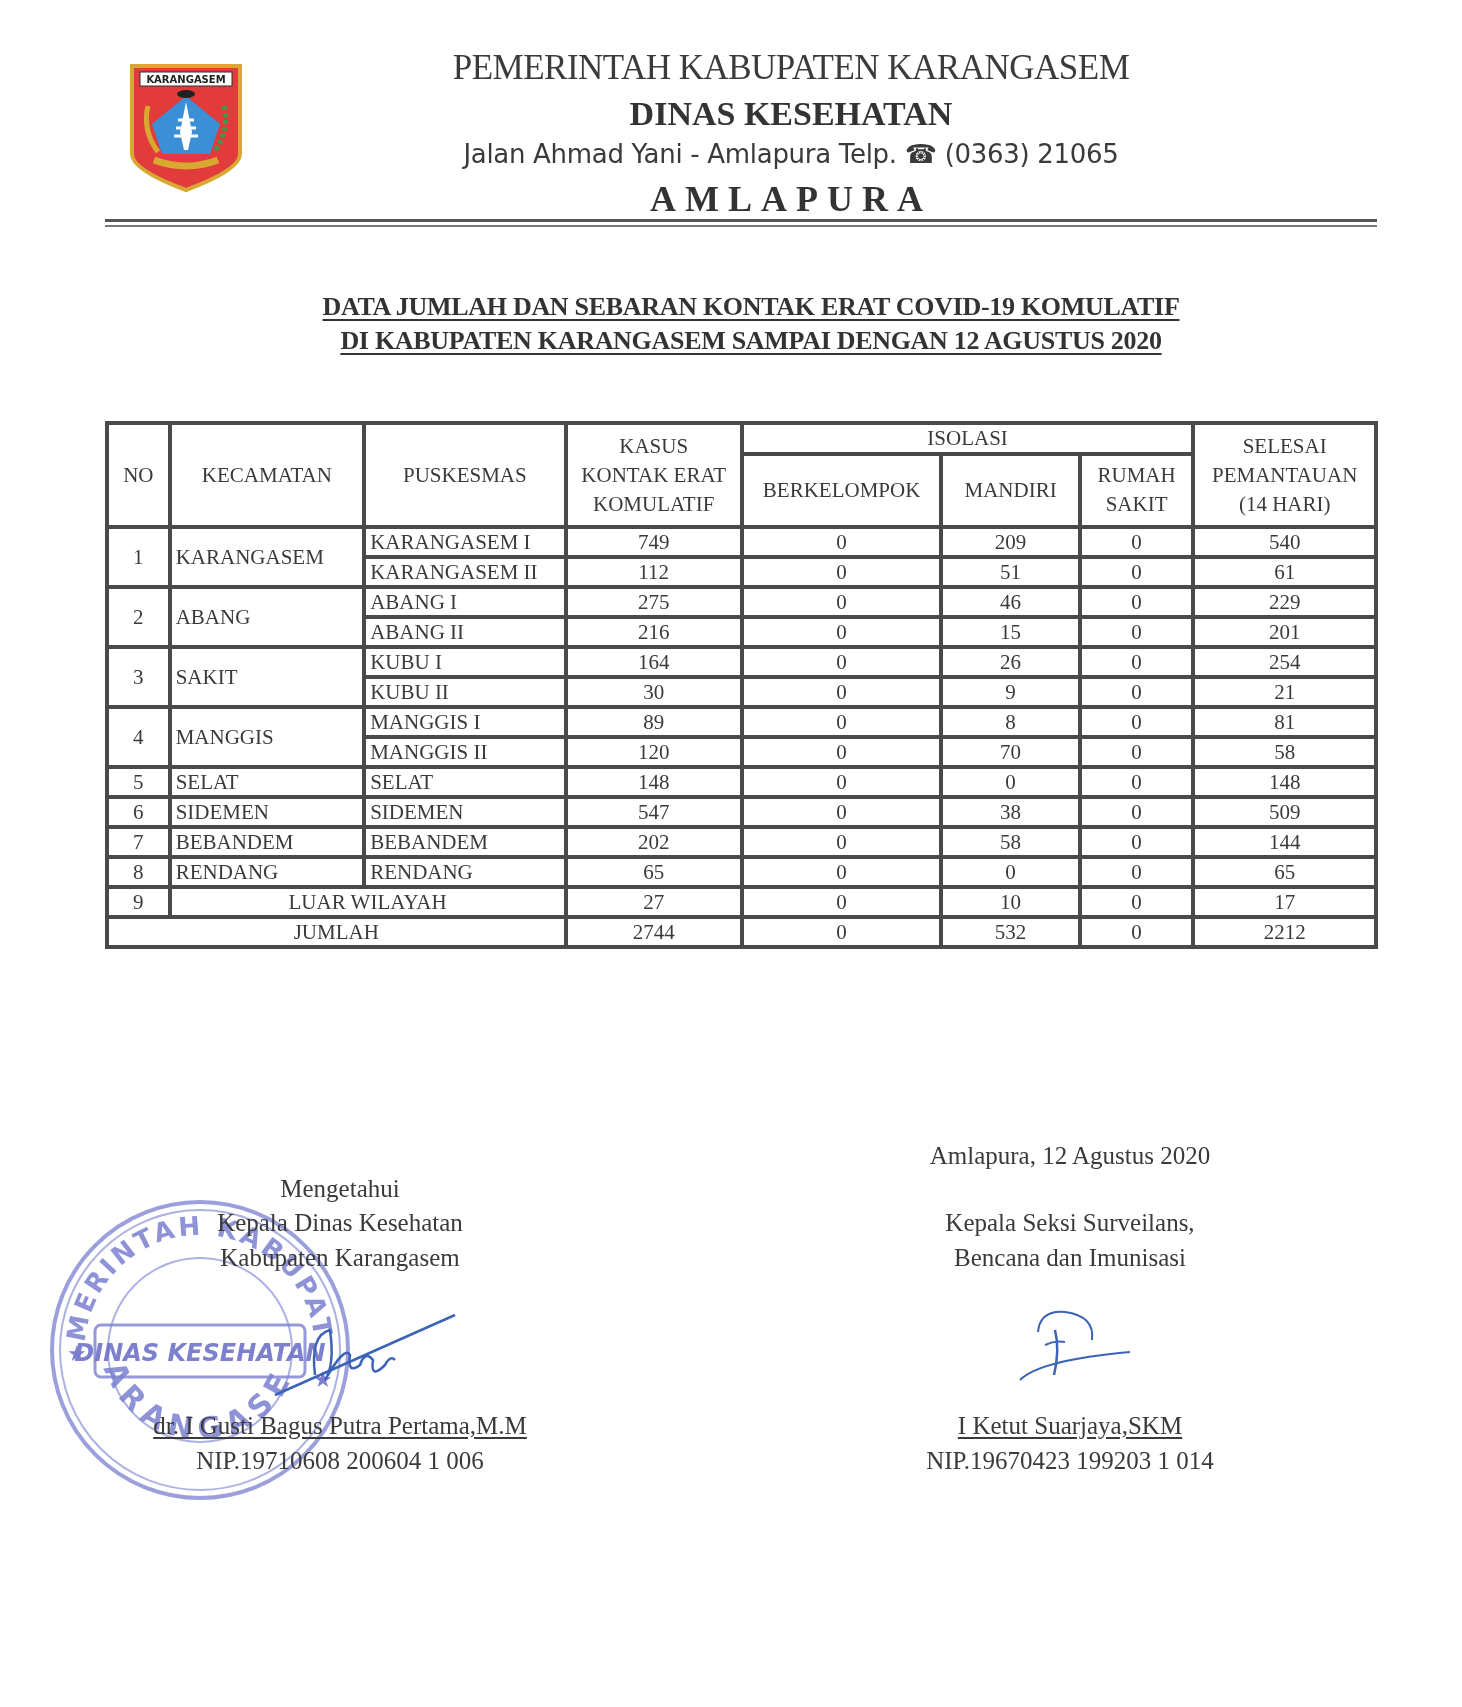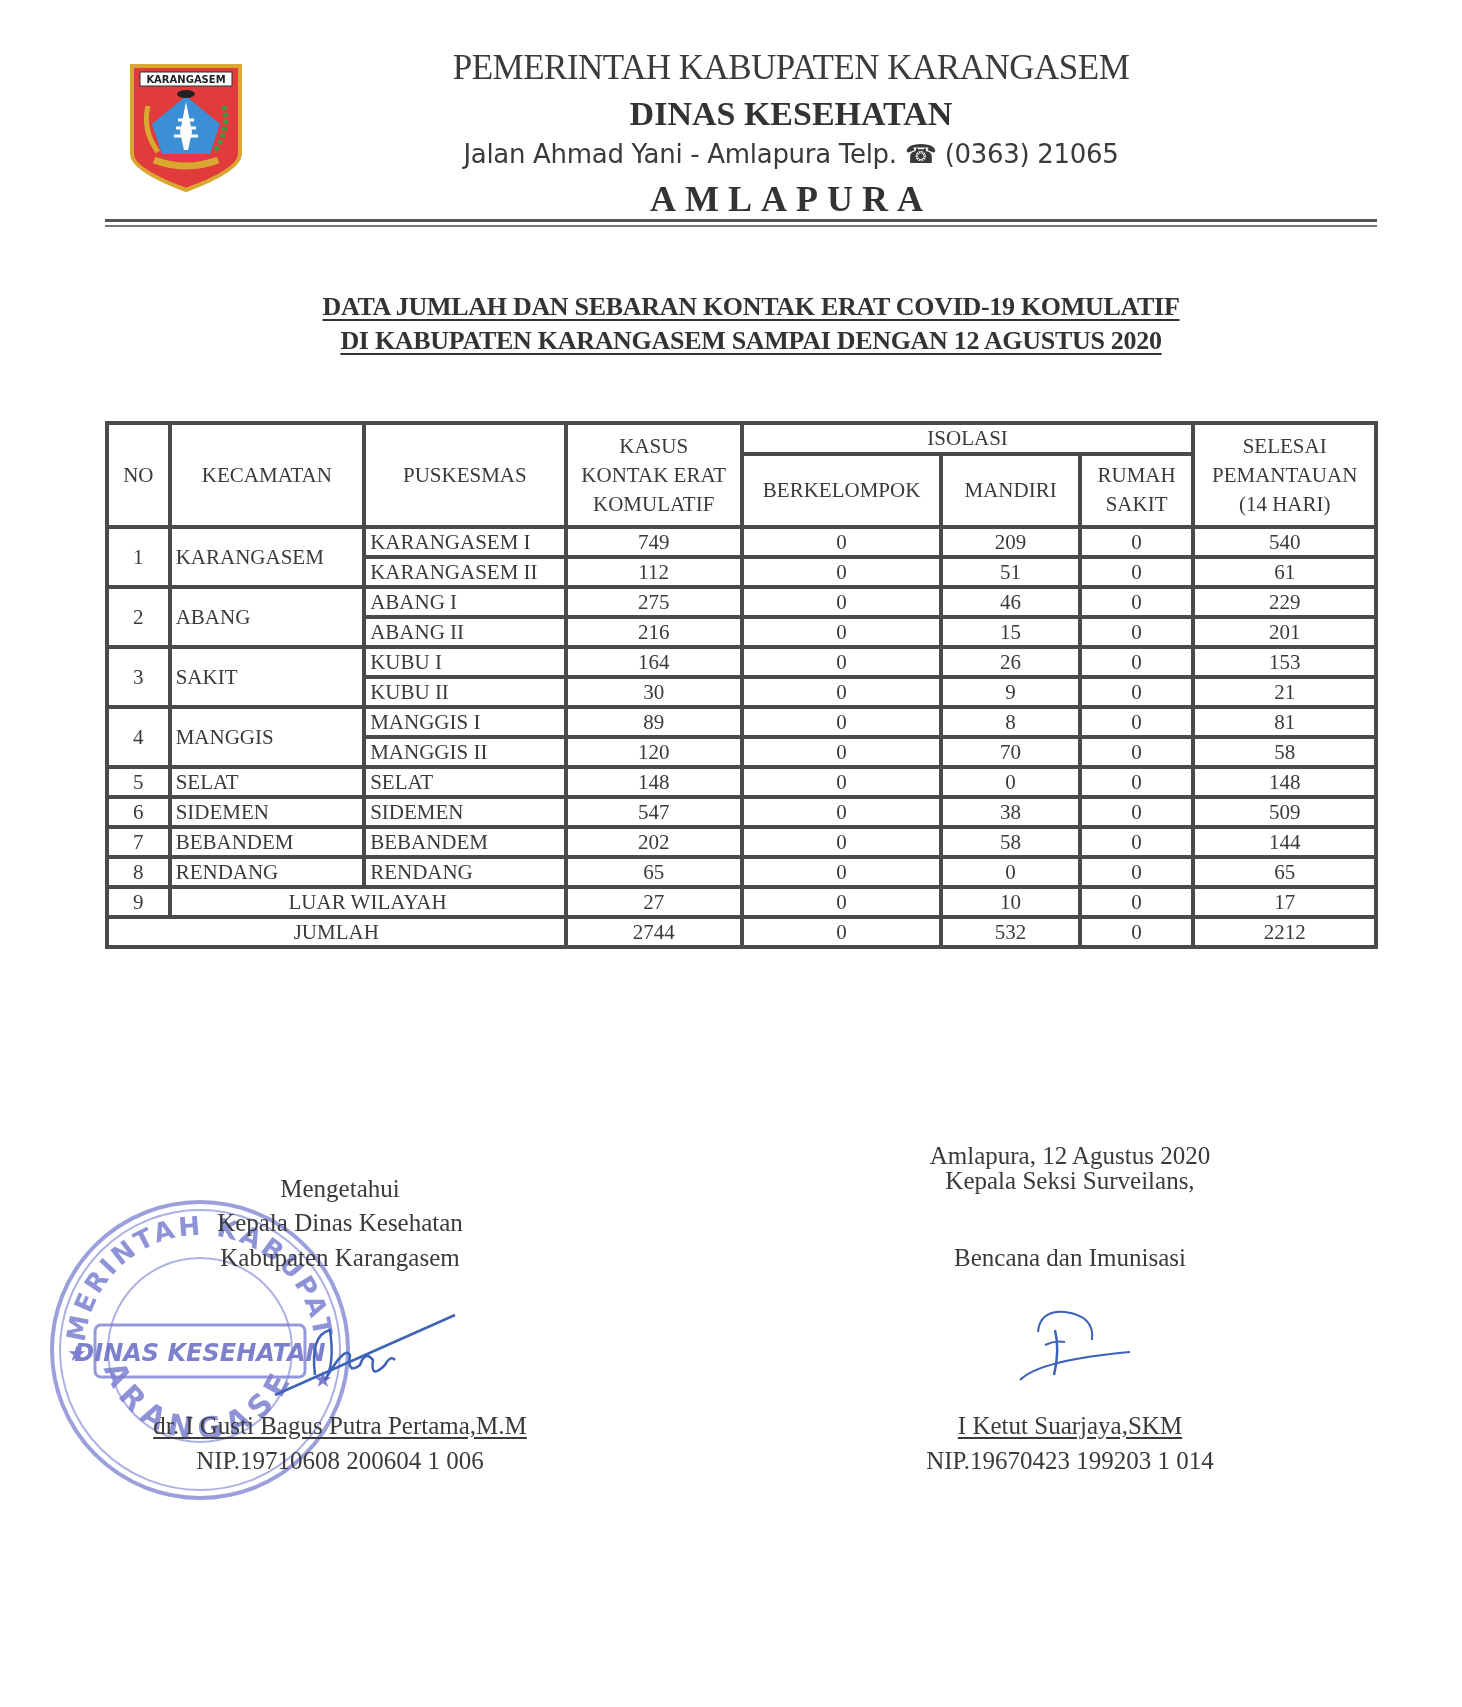--- a/index.html
+++ b/index.html
@@ -148,21 +148,21 @@
     </tr>
 
     <tr class="body-row">
       <td rowspan="2" class="no">3</td>
       <td rowspan="2" class="l">SAKIT</td>
       <td class="l">KUBU I</td>
       <td class="c">164</td>
       <td class="c">0</td>
       <td class="c">26</td>
       <td class="c">0</td>
-      <td class="c">153</td>
+      <td class="c">254</td>
     </tr>
     <tr class="body-row">
       <td class="l">KUBU II</td>
       <td class="c">30</td>
       <td class="c">0</td>
       <td class="c">9</td>
       <td class="c">0</td>
       <td class="c">21</td>
     </tr>
 
@@ -278,21 +278,21 @@
 <div class="abs sig sig-left" style="top:1209px">Kepala Dinas Kesehatan</div>
 <div class="abs sig sig-left" style="top:1244px">Kabupaten Karangasem</div>
 
 <div class="abs sign1">
   <svg width="210" height="100" viewBox="0 0 210 100">
     <path d="M20 90 L200 10" stroke="#3d63b8" stroke-width="2.5" fill="none"></path>
     <path d="M60 70 Q55 30 75 25 Q80 60 70 75 Q90 40 95 50 Q92 70 105 60 Q110 45 118 55 Q115 75 130 60 Q135 50 140 55" stroke="#3d63b8" stroke-width="2.5" fill="none"></path>
   </svg>
 </div>
 
-<div class="abs sig sig-right" style="top:1167px">Kepala Seksi Surveilans,</div>
+<div class="abs sig sig-right" style="top:1209px">Kepala Seksi Surveilans,</div>
 <div class="abs sig sig-right" style="top:1244px">Bencana dan Imunisasi</div>
 
 <div class="abs sign2">
   <svg width="140" height="90" viewBox="0 0 140 90">
     <path d="M28 32 Q30 10 55 12 Q85 16 82 40" stroke="#3d63b8" stroke-width="2" fill="none"></path>
     <path d="M45 30 Q50 50 44 75" stroke="#3d63b8" stroke-width="2.5" fill="none"></path>
     <path d="M35 45 Q45 40 55 42" stroke="#3d63b8" stroke-width="2" fill="none"></path>
     <path d="M10 80 Q30 60 120 52" stroke="#3d63b8" stroke-width="2" fill="none"></path>
   </svg>
 </div>

